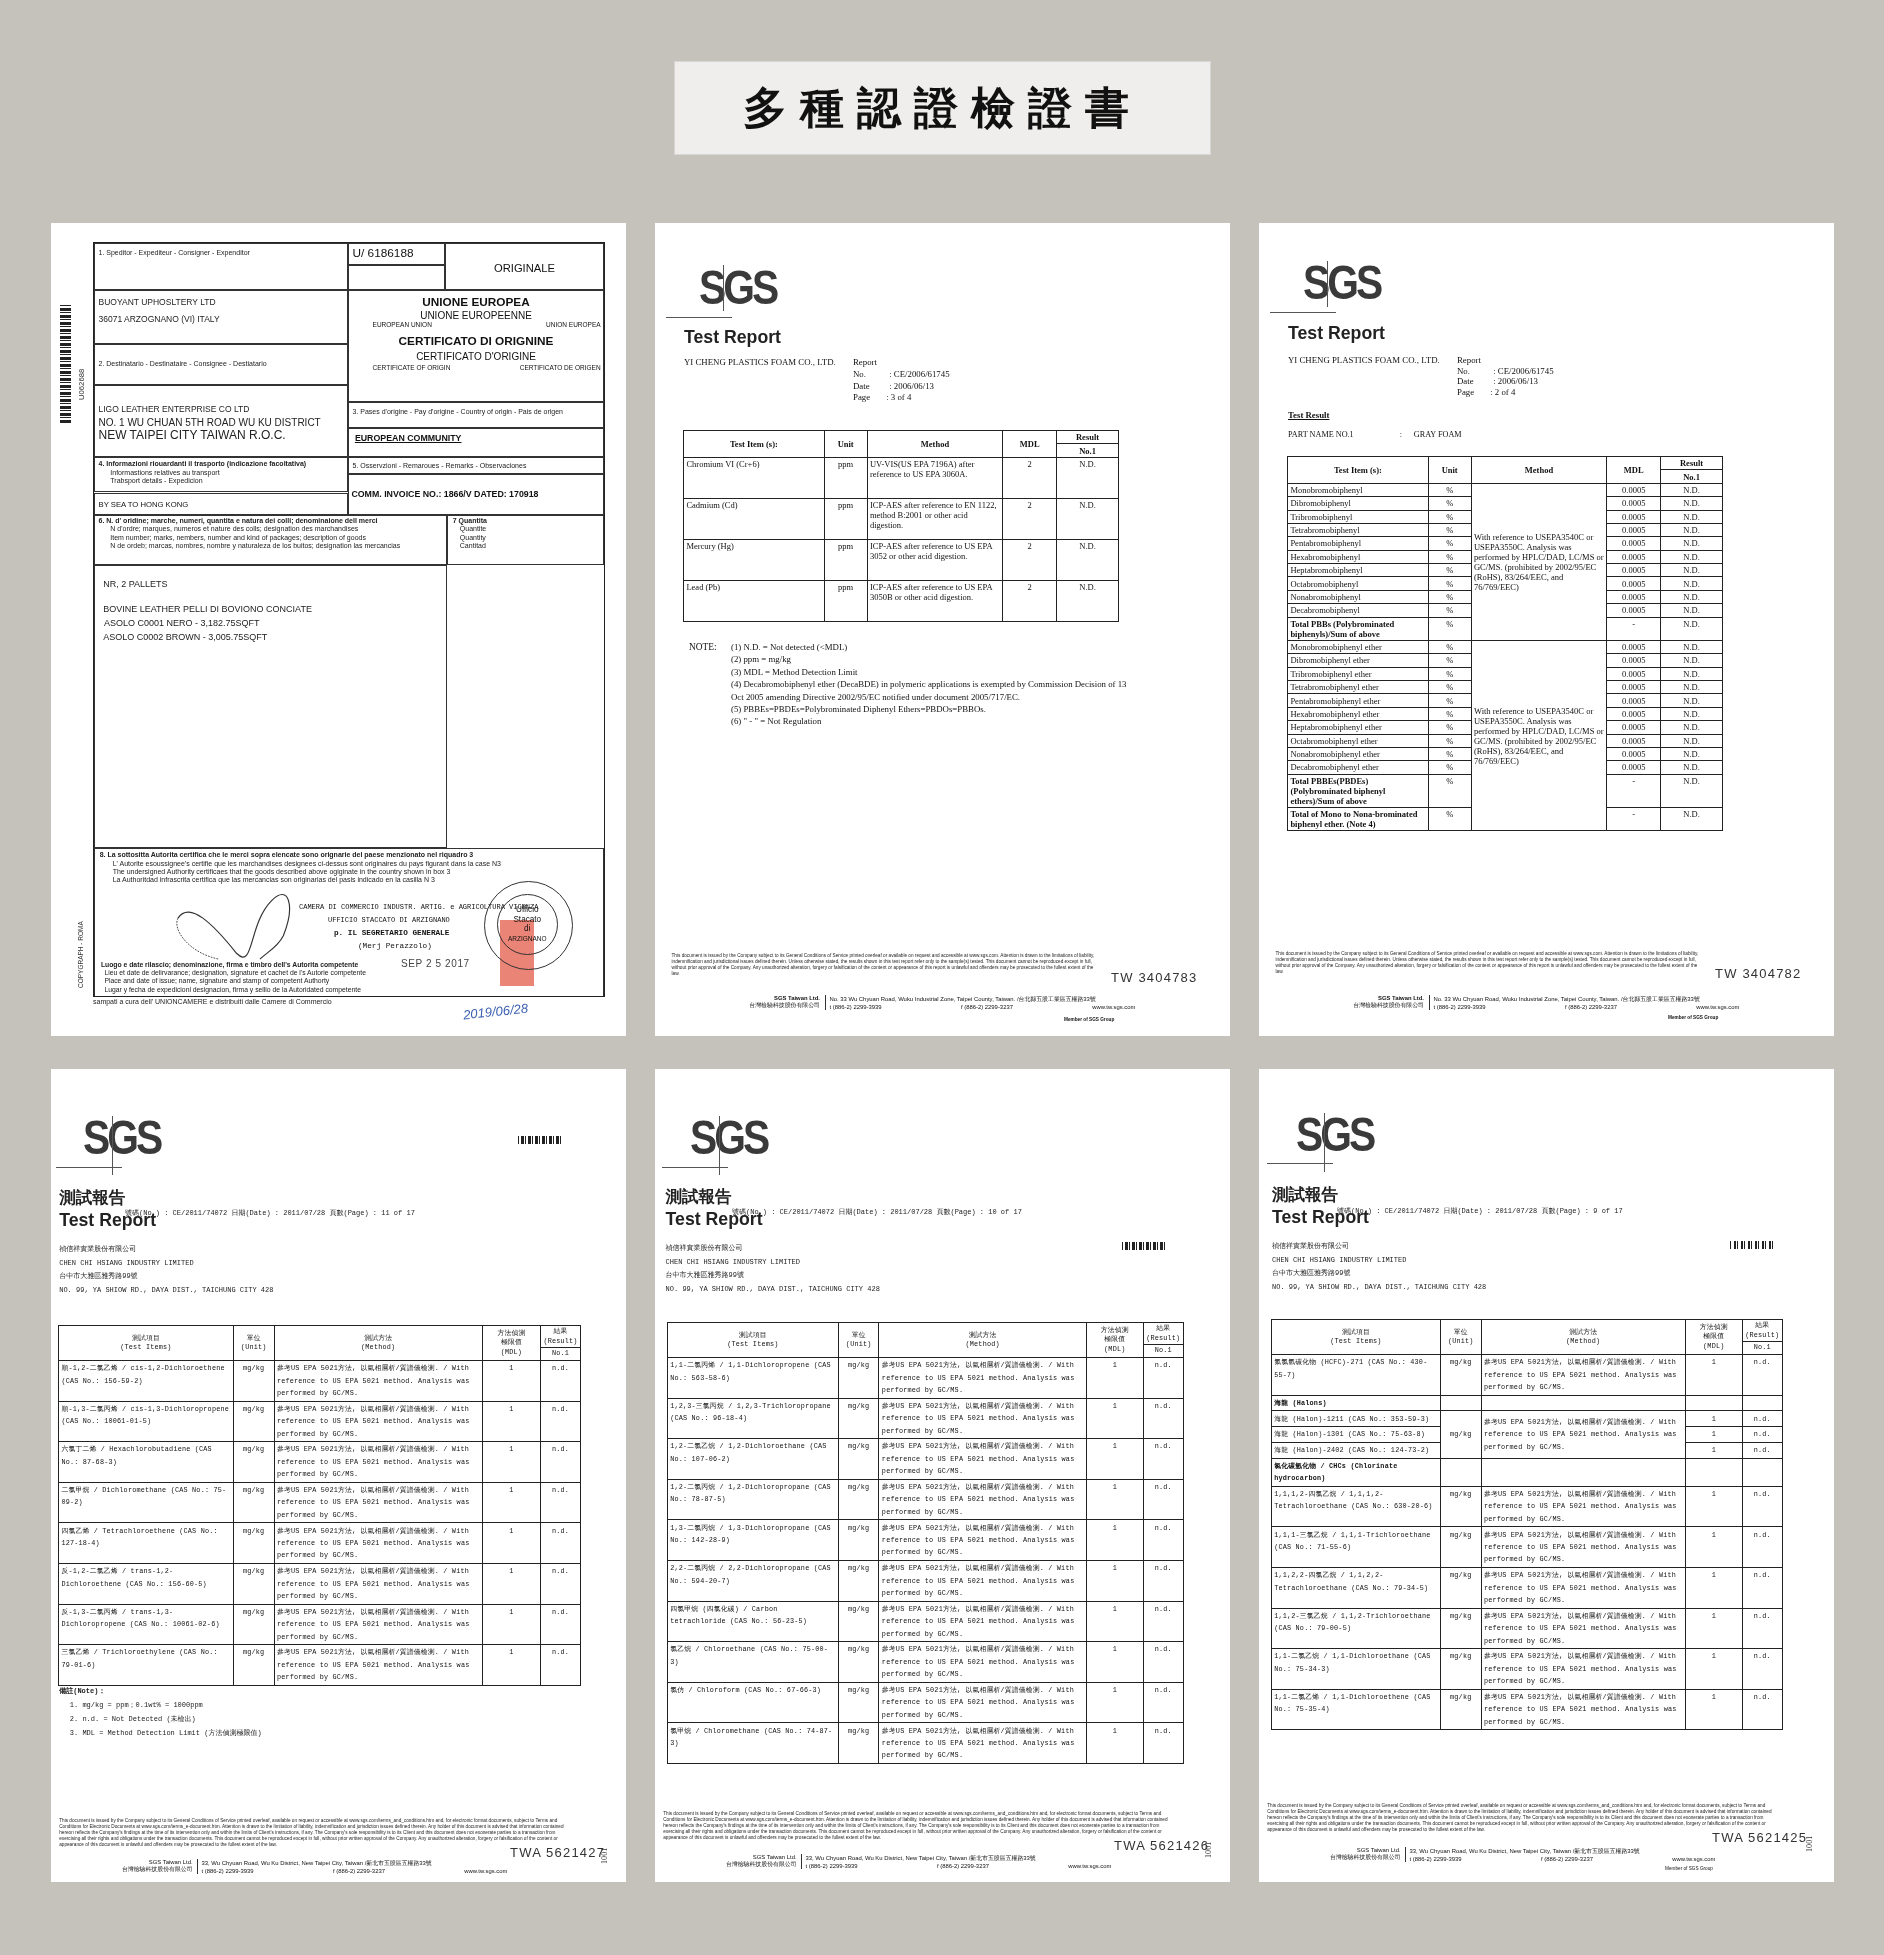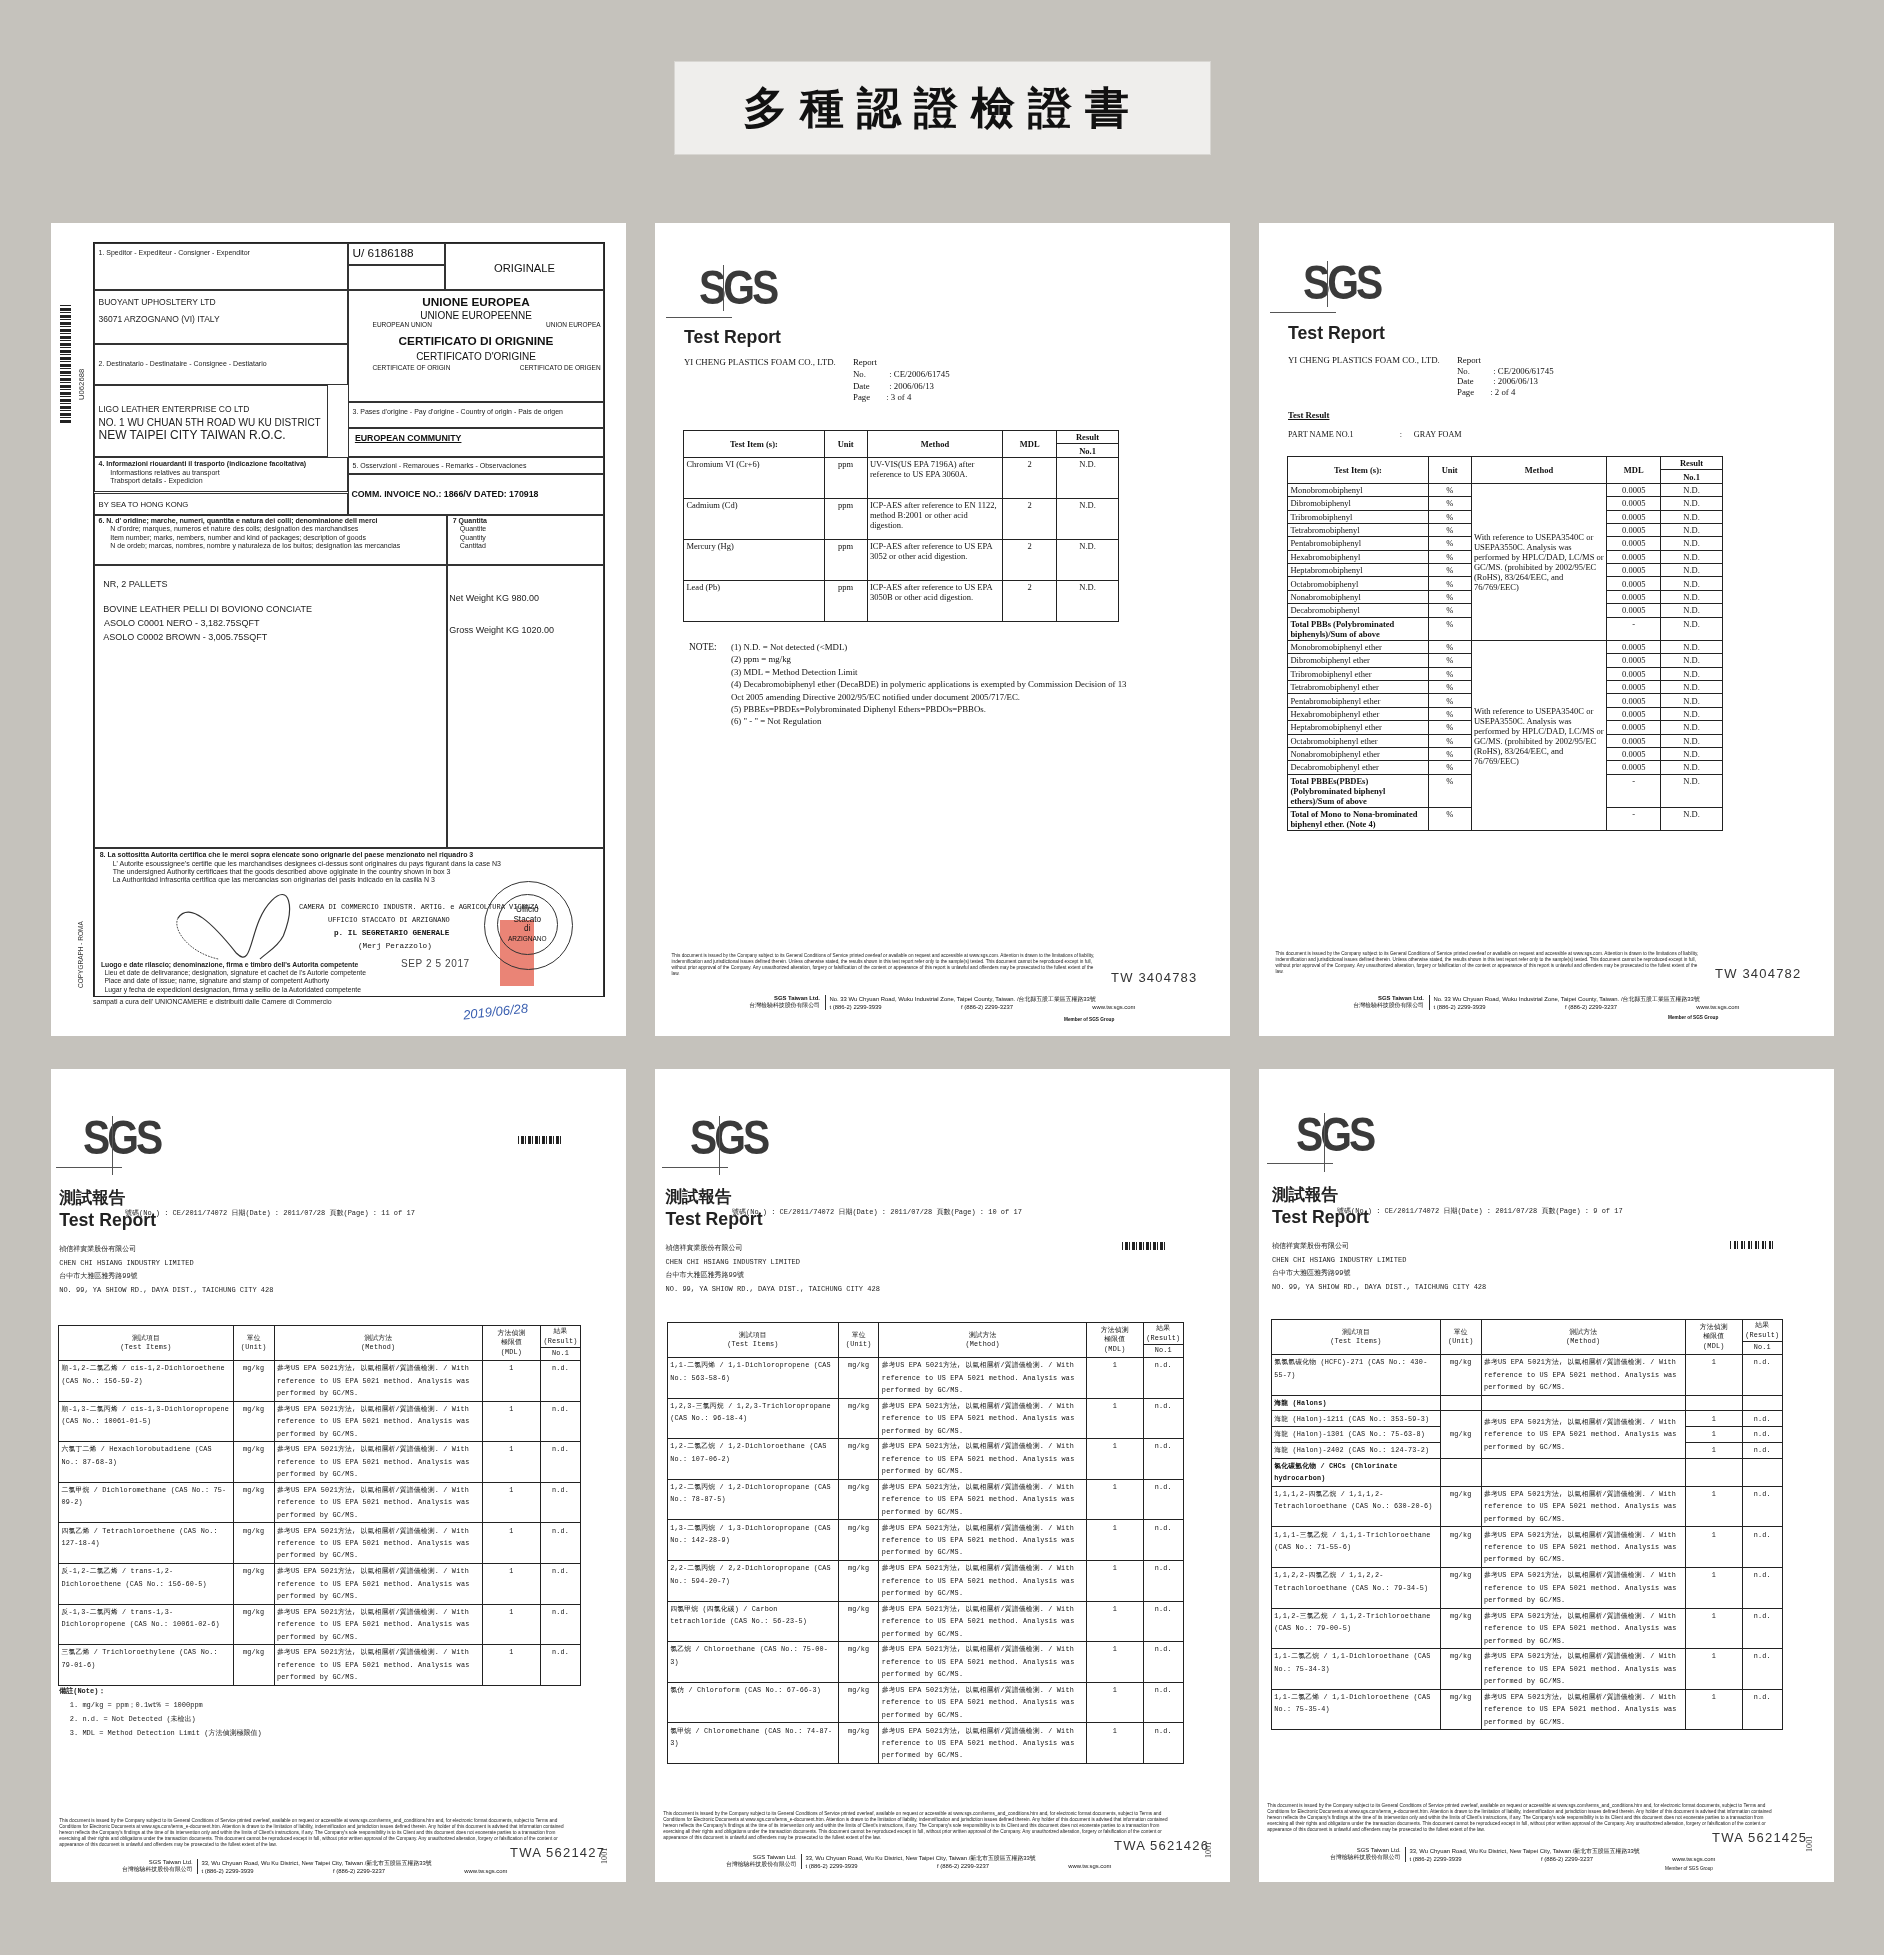--- a/index.html
+++ b/index.html
@@ -87,21 +87,21 @@
       <div style="display:flex;justify-content:space-between;font-size:6.5px;padding:0 2.4px 0 23.6px;margin-top:2.4px;">
           <span>CERTIFICATE OF ORIGIN</span>
           <span>CERTIFICATO DE ORIGEN</span>
         </div>
     </div>
 
     <div class="cell" style="left:0;top:101px;width:254px;height:41px;">
       <div class="lbl" style="padding:15.3px 3.5px;">2. Destinatario - Destinataire - Consignee - Destiatario</div>
     </div>
 
-    <div class="cell" style="left:0;top:142px;width:234px;height:72px;">
+    <div class="cell" style="left:0;top:142px;width:254px;height:72px;">
       <div class="val" style="padding:16.5px 3.5px 0;font-size:8.5px;line-height:13px;">LIGO LEATHER ENTERPRISE CO LTD</div>
       <div class="val" style="padding:0 3.5px;font-size:10px;line-height:13px;">NO. 1 WU CHUAN 5TH ROAD WU KU DISTRICT</div>
       <div class="val" style="padding:0 3.5px;font-size:12px;line-height:13px;">NEW TAIPEI CITY TAIWAN R.O.C.</div>
     </div>
 
     <div class="cell" style="left:254px;top:159px;width:256px;height:26px;">
       <div class="lbl" style="padding:4.7px 3.5px;">3. Pases d'origine - Pay d'origine - Country of origin - Pais de origen</div>
     </div>
     <div class="cell" style="left:254px;top:185px;width:256px;height:29px;">
       <div style="font-size:8.8px;font-weight:bold;padding:3.5px 5.9px;text-decoration:underline;">EUROPEAN COMMUNITY</div>
@@ -133,24 +133,20 @@
       <div class="lbl" style="padding:1.2px 4.7px 0;font-weight:bold;">7 Quantita</div>
       <div class="lbl" style="padding:0 11.8px;">Quantite</div>
       <div class="lbl" style="padding:0 11.8px;">Quantity</div>
       <div class="lbl" style="padding:0 11.8px;">Cantitad</div>
     </div>
     <div class="cell" style="left:0;top:322px;width:353px;height:283px;">
       <div class="val" style="padding:10.6px 8.2px 0;font-size:9px;">NR, 2 PALLETS</div>
       <div class="val" style="padding:11.8px 8.2px 0;font-size:9px;">BOVINE LEATHER PELLI DI BOVIONO CONCIATE</div>
       <div class="val" style="padding:0 9px;font-size:9px;">ASOLO C0001 NERO - 3,182.75SQFT</div>
       <div class="val" style="padding:0 8.2px;font-size:9px;">ASOLO C0002 BROWN - 3,005.75SQFT</div>
-    </div>
-    <div class="cell" style="left:353px;top:322px;width:157px;height:283px;">
-      <div class="val" style="padding:25px 1.2px 0;font-size:9px;">Net Weight KG 980.00</div>
-      <div class="val" style="padding:17.7px 1.2px 0;font-size:9px;">Gross Weight KG 1020.00</div>
     </div>
 
     <div class="cell" style="left:0;top:605px;width:510px;height:148px;border-bottom:none;">
       <div class="lbl" style="padding:2.4px 4.7px 0;font-weight:bold;">8. La sottositta Autorita certifica che le merci sopra elencate sono orignarie del paese menzionato nel riquadro 3</div>
       <div class="lbl" style="padding:0 17.7px;">L' Autorite esoussignee's certifie que les marchandises designees ci-dessus sont originaires du pays figurant dans la case N3</div>
       <div class="lbl" style="padding:0 17.7px;">The undersigned Authority certificaes that the goods described above ogiginate in the country shown in box 3</div>
       <div class="lbl" style="padding:0 17.7px;">La Authoritdad infrascrita certifica que las mercancias son originarias del pasis indicado en la casilla N 3</div>
 
       <svg style="position:absolute;left:71px;top:34px;" width="141" height="82" viewBox="0 0 240 140">
         <path d="M20 60 C40 30, 80 70, 120 120 C150 150, 140 70, 180 30 C210 0, 220 40, 200 90 C190 110, 170 120, 160 130" stroke="#333" stroke-width="2" fill="none"></path>

